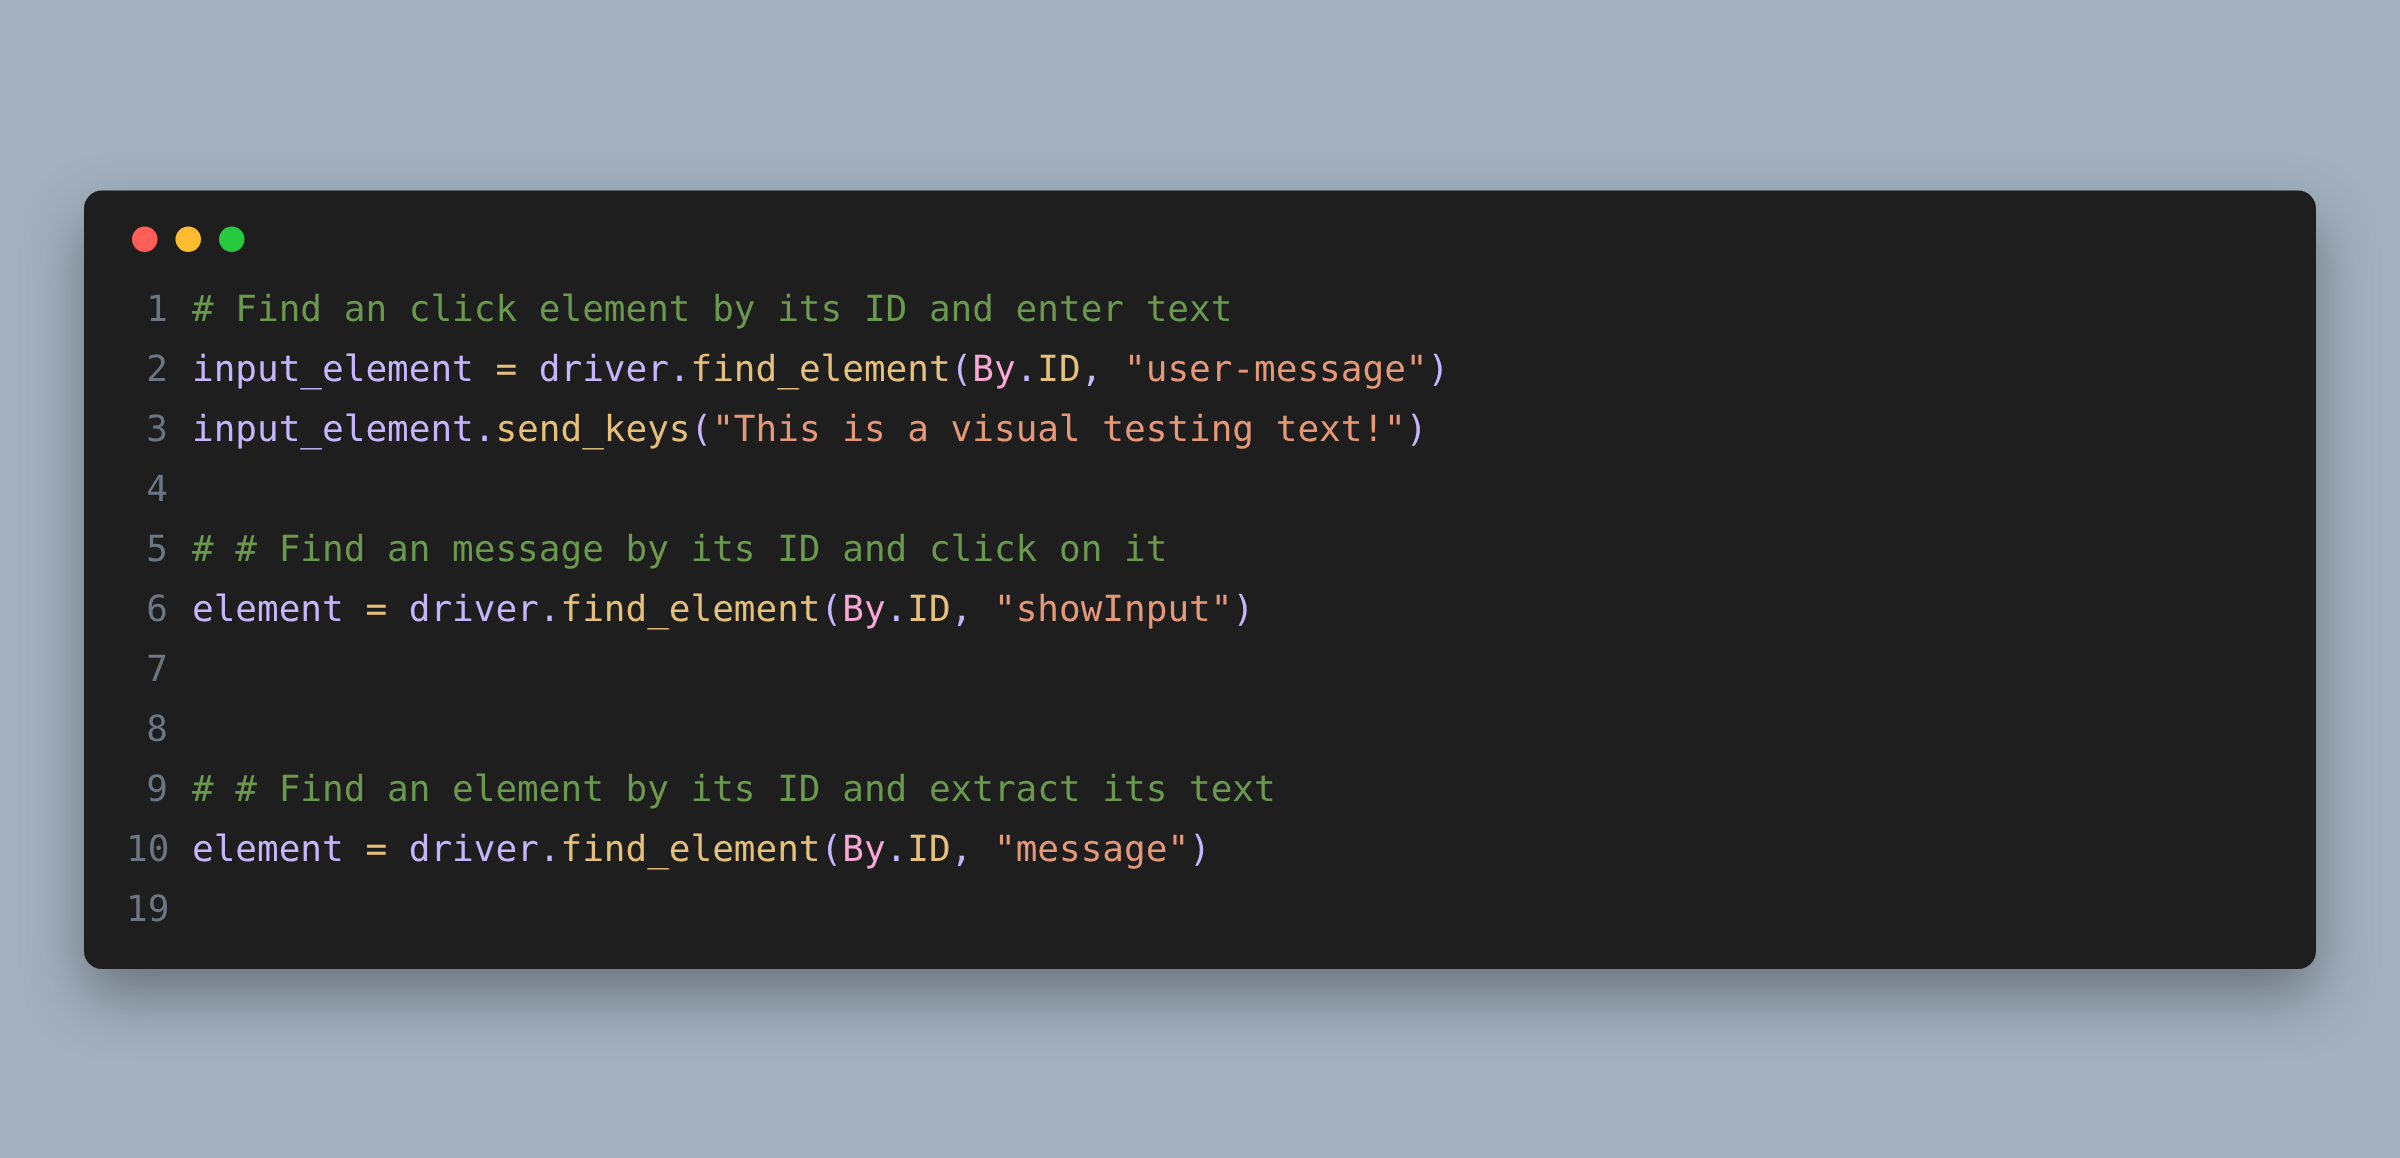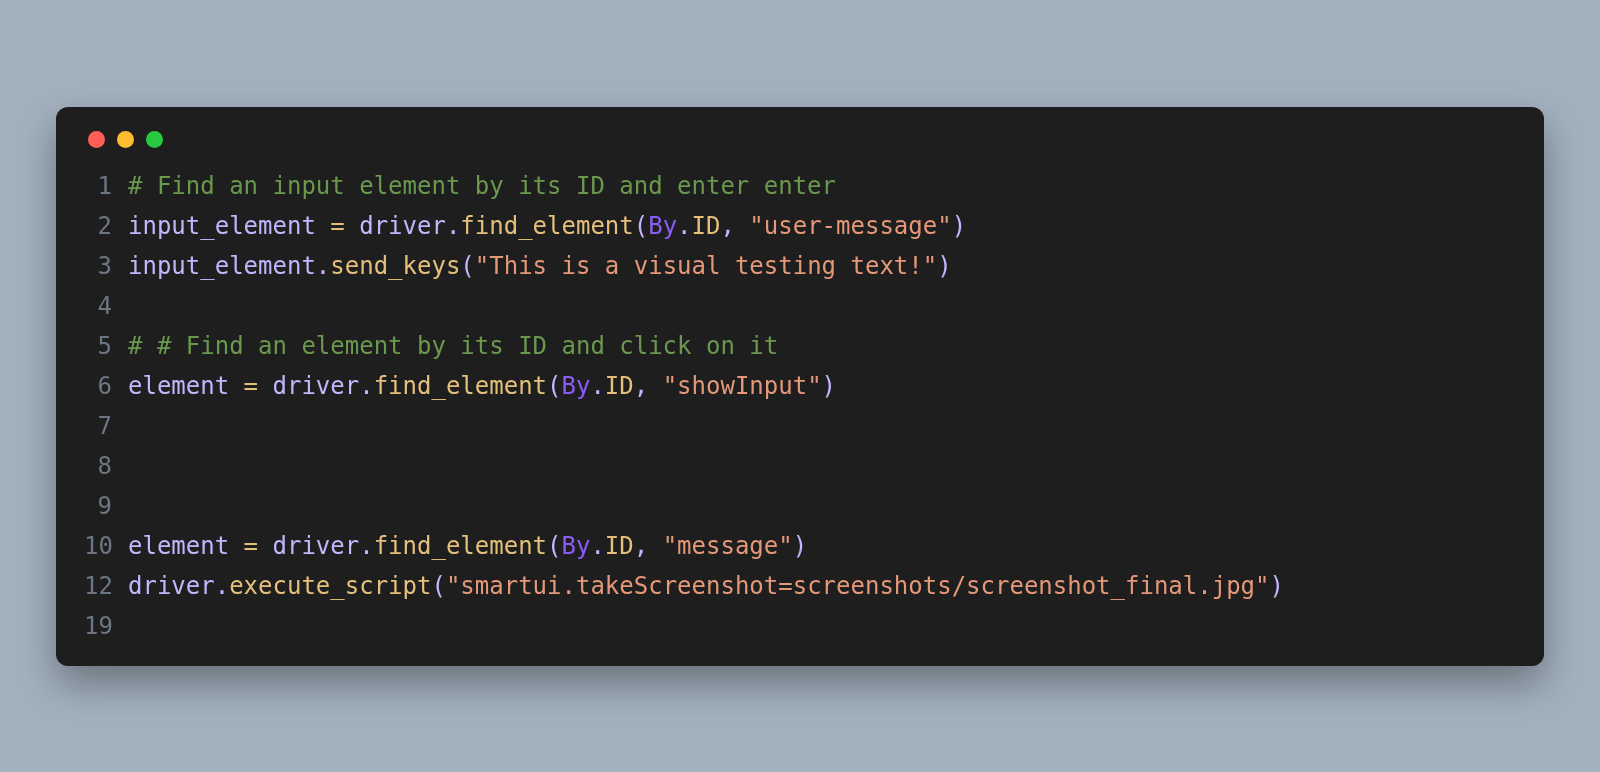--- a/index.html
+++ b/index.html
@@ -46,39 +46,38 @@
     text-align: right;
     color: #6b7682;
     padding-right: 16px;
     flex-shrink: 0;
     user-select: none;
   }
   .code { color: #d6d9dd; }
   .t-fg      { color: #c4b5fd; }
   .t-comment { color: #6a994e; }
   .t-attr    { color: #e5c07b; }
-  .t-type    { color: #8b5cf6; margin-top: 16px; }
+  .t-type    { color: #f9a8d4; margin-top: 16px; }
   .t-string  { color: #e59878; }
 </style>
 </head>
 <body>
 
 <div class="window">
   <div class="traffic">
     <div class="dot red"></div>
     <div class="dot yellow"></div>
     <div class="dot green"></div>
   </div>
   <div class="editor" id="editor">
-      <div class="line"><span class="ln">1</span><span class="code"><span class="t-comment"># Find an input element by its ID and enter enter</span></span></div>
+      <div class="line"><span class="ln">1</span><span class="code"><span class="t-comment"># Find an click element by its ID and enter text</span></span></div>
       <div class="line"><span class="ln">2</span><span class="code"><span class="t-fg">input_element </span><span class="t-attr">=</span><span class="t-fg"> driver.</span><span class="t-attr">find_element</span><span class="t-fg">(</span><span class="t-type">By</span><span class="t-fg">.</span><span class="t-attr">ID</span><span class="t-fg">, </span><span class="t-string">"user-message"</span><span class="t-fg">)</span></span></div>
       <div class="line"><span class="ln">3</span><span class="code"><span class="t-fg">input_element.</span><span class="t-attr">send_keys</span><span class="t-fg">(</span><span class="t-string">"This is a visual testing text!"</span><span class="t-fg">)</span></span></div>
       <div class="line"><span class="ln">4</span><span class="code"></span></div>
-      <div class="line"><span class="ln">5</span><span class="code"><span class="t-comment"># # Find an element by its ID and click on it</span></span></div>
+      <div class="line"><span class="ln">5</span><span class="code"><span class="t-comment"># # Find an message by its ID and click on it</span></span></div>
       <div class="line"><span class="ln">6</span><span class="code"><span class="t-fg">element </span><span class="t-attr">=</span><span class="t-fg"> driver.</span><span class="t-attr">find_element</span><span class="t-fg">(</span><span class="t-type">By</span><span class="t-fg">.</span><span class="t-attr">ID</span><span class="t-fg">, </span><span class="t-string">"showInput"</span><span class="t-fg">)</span></span></div>
       <div class="line"><span class="ln">7</span></div>
       <div class="line"><span class="ln">8</span><span class="code"></span></div>
-      <div class="line"><span class="ln">9</span></div>
+      <div class="line"><span class="ln">9</span><span class="code"><span class="t-comment"># # Find an element by its ID and extract its text</span></span></div>
       <div class="line"><span class="ln">10</span><span class="code"><span class="t-fg">element </span><span class="t-attr">=</span><span class="t-fg"> driver.</span><span class="t-attr">find_element</span><span class="t-fg">(</span><span class="t-type">By</span><span class="t-fg">.</span><span class="t-attr">ID</span><span class="t-fg">, </span><span class="t-string">"message"</span><span class="t-fg">)</span></span></div>
-      <div class="line"><span class="ln">12</span><span class="code"><span class="t-fg">driver.</span><span class="t-attr">execute_script</span><span class="t-fg">(</span><span class="t-string">"smartui.takeScreenshot=screenshots/screenshot_final.jpg"</span><span class="t-fg">)</span></span></div>
       <div class="line"><span class="ln">19</span><span class="code"></span></div>
     </div>
 </div>
 
 </body></html>

